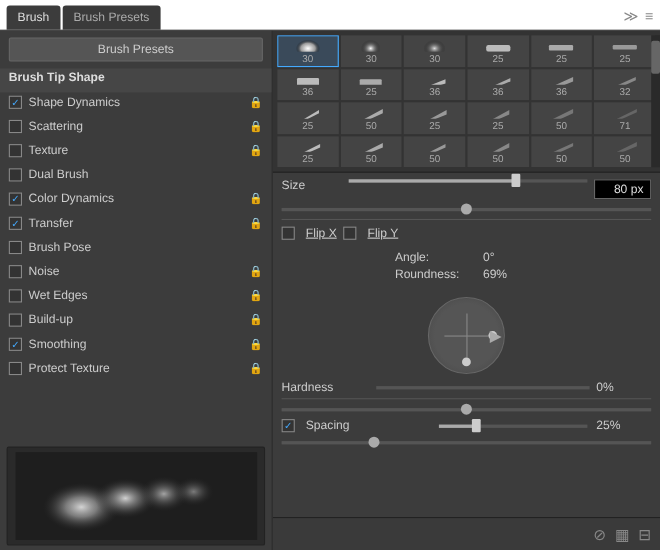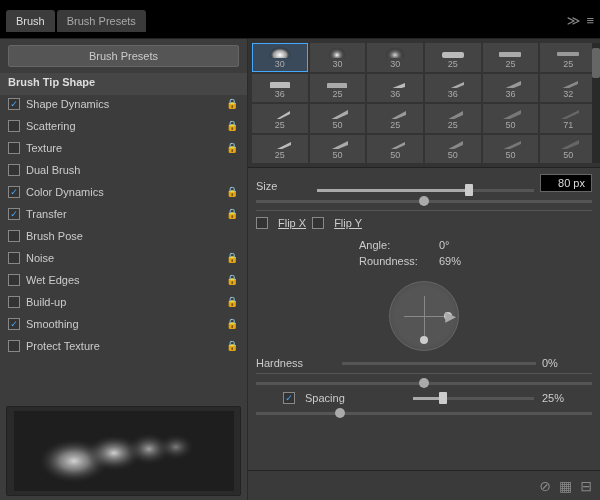--- a/index.html
+++ b/index.html
@@ -16,24 +16,24 @@
       background: #3c3c3c;
       width: 100%;
       height: 100%;
       display: flex;
       flex-direction: column;
     }
     
     .top-tabs {
       display: flex;
       align-items: center;
-      background: #000000;
+      background: #ffffff;
       padding: 4px 6px 0 6px;
       border-bottom: 1px solid #222;
-      height: 39px;
+      height: 28px;
       justify-content: space-between;
     }
     .tabs-left {
       display: flex;
       align-items: flex-end;
       gap: 2px;
     }
     .tab {
       padding: 3px 10px;
       background: #3a3a3a;
@@ -196,21 +196,21 @@
       position: relative;
     }
     
     .controls-area {
       flex: 1;
       overflow-y: auto;
       padding: 6px 8px;
     }
     .size-row {
       display: flex;
-      align-items: flex-end;
+      align-items: flex-start;
       margin-bottom: 4px;
     }
     .size-label {
       color: #ccc;
       width: 55px;
       font-size: 11px;
     }
     .size-slider-track {
       flex: 1;
       height: 3px;
@@ -354,21 +354,20 @@
       align-items: center;
       margin: 4px 0;
     }
     .spacing-check-label {
       display: flex;
       align-items: flex-end;
       gap: 4px;
       color: #ccc;
       flex: 1;
       cursor: pointer;
-      margin-left: 27px;
     }
     
     .bottom-bar {
       height: 30px;
       background: #3a3a3a;
       border-top: 1px solid #222;
       display: flex;
       align-items: center;
       justify-content: flex-end;
       padding: 0 8px;

